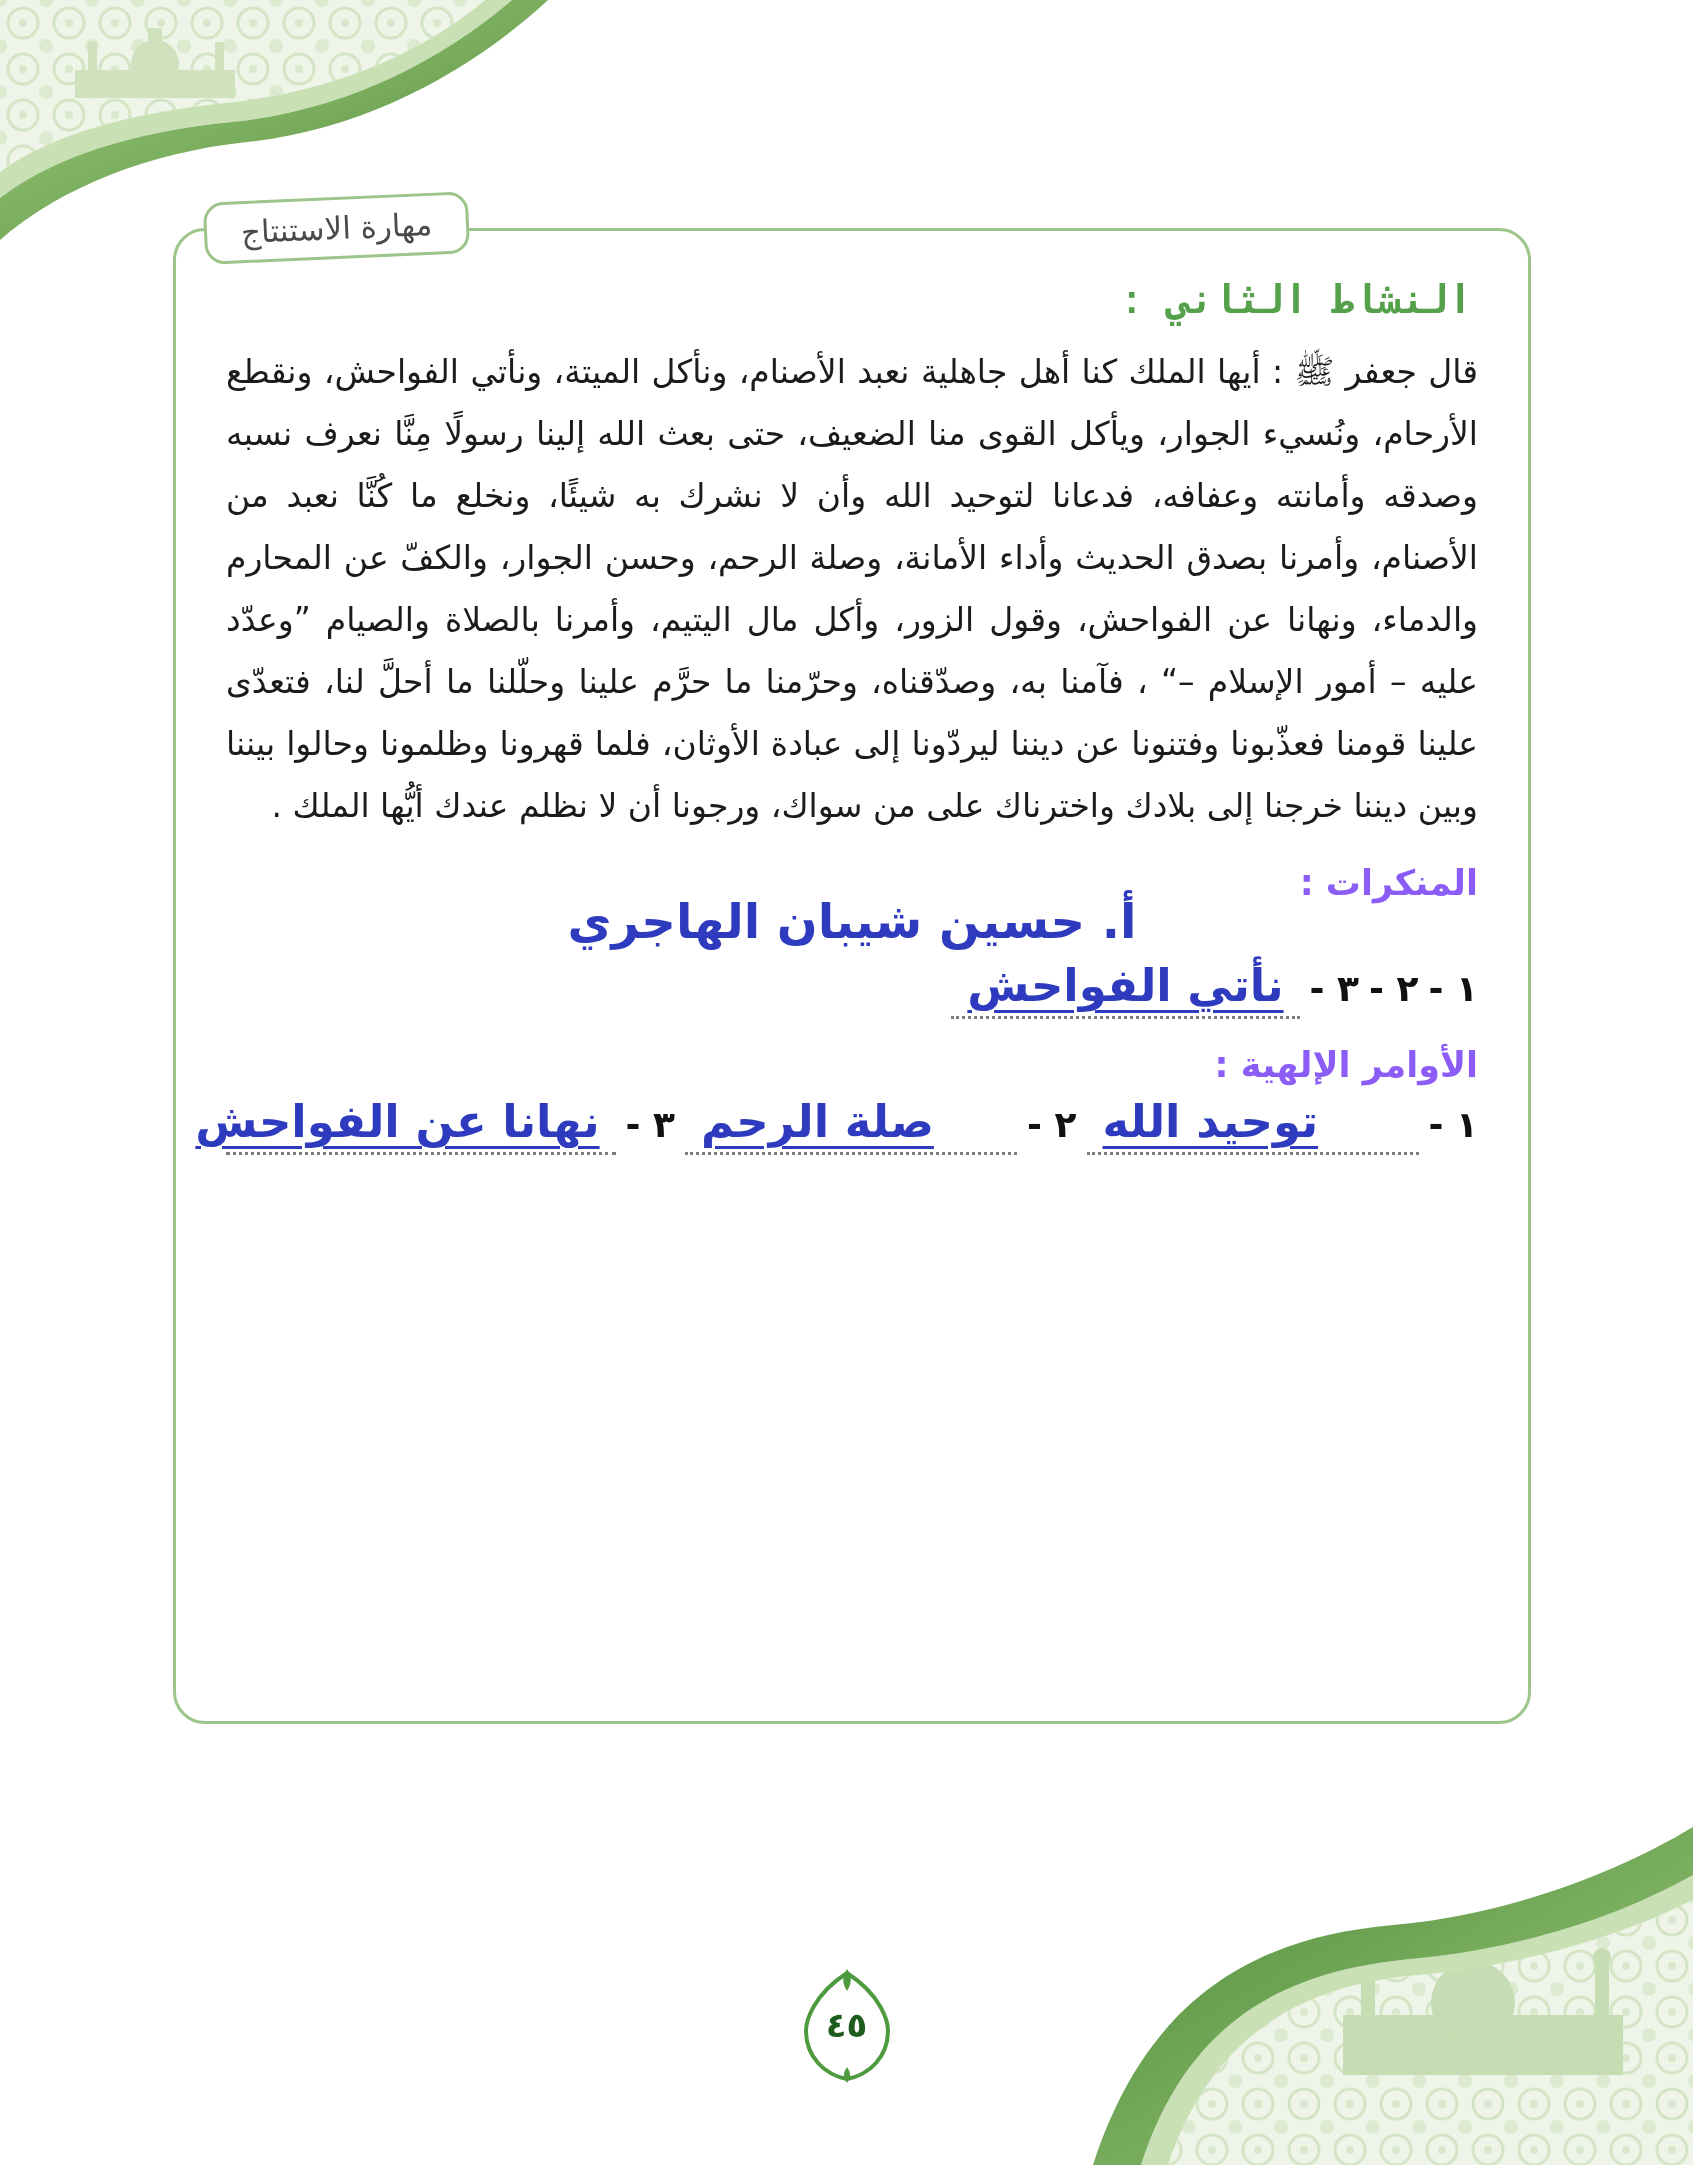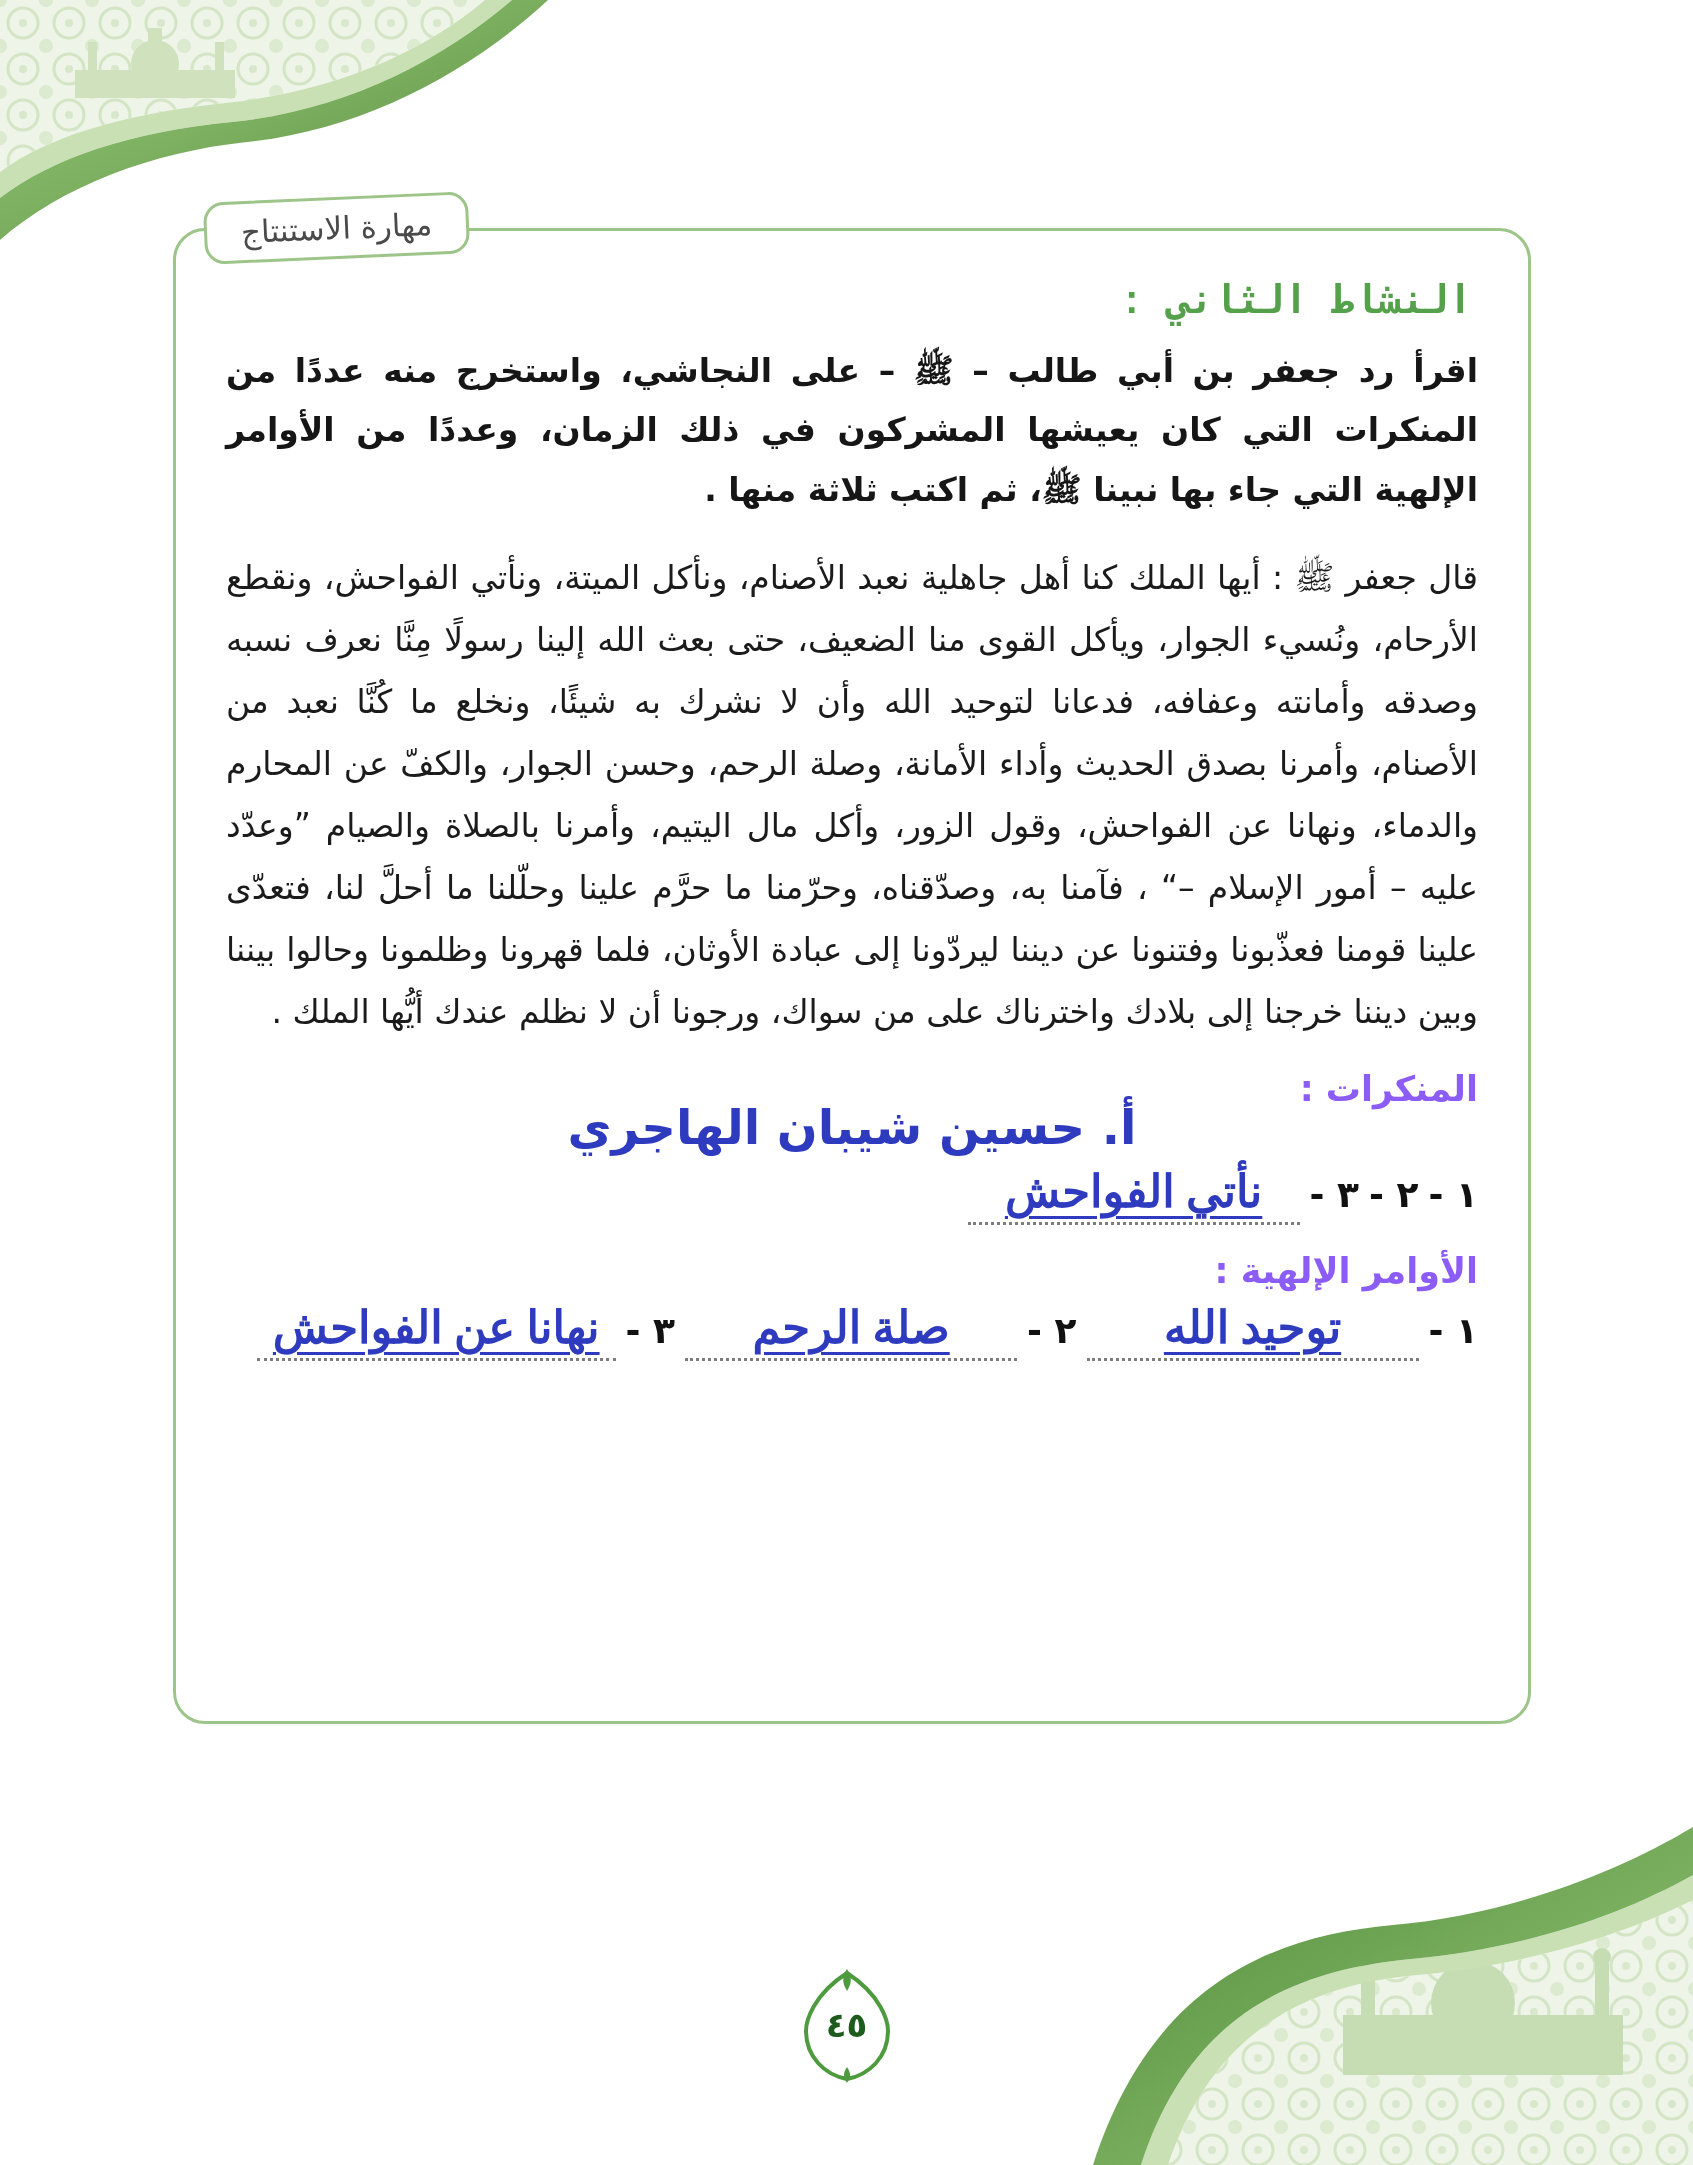--- a/index.html
+++ b/index.html
@@ -44,22 +44,22 @@
     font-size:48px;font-weight:bold;color:#2f3bbf;
     text-align:center;margin:-10px 0 0 0;letter-spacing:1px;
   }
   .blanks-row{
     display:flex;align-items:baseline;gap:10px;
     font-size:36px;font-weight:600;color:#111;
     margin:10px 0 26px 0;
   }
   .blanks-row .num{white-space:nowrap;}
   .blank{
-    border-bottom:3px dotted #7d7d7d;text-align:center;
-    padding:0 16px 4px 16px;min-width:300px;font-family:Liberation Serif, serif;
+    border-bottom:3px dotted #7d7d7d;text-align:left;
+    padding:0 16px 4px 16px;min-width:300px;
   }
   .answer{
     color:#2f3bbf;font-weight:bold;font-size:45px;
     text-decoration:underline;text-decoration-thickness:3px;text-underline-offset:9px;
     white-space:nowrap;
   }
   .page-number-wrap{
     position:absolute;bottom:80px;left:50%;transform:translateX(-50%);
     width:100px;height:118px;
   }
@@ -120,21 +120,20 @@
   <path d="M780,95 C710,130 615,160 505,170 C390,180 300,228 255,360 L228,360 C275,215 372,166 498,154 C608,144 705,112 780,70 Z" fill="#c9e0b4"></path>
   <path d="M780,70 C705,112 608,144 498,154 C372,166 275,215 228,360 L180,360 C235,190 345,132 480,120 C592,110 700,70 780,22 Z" fill="url(#gr2)"></path>
 </svg>
 
 <div class="main-box">
 
   <div class="skill-badge">مهارة الاستنتاج</div>
 
   <h2 class="activity-title">النشاط الثاني :</h2>
 
-  <p class="instruction">اقرأ رد جعفر بن أبي طالب – ﷺ – على النجاشي، واستخرج منه عددًا من المنكرات التي كان يعيشها المشركون في ذلك الزمان، وعددًا من الأوامر الإلهية التي جاء بها نبينا ﷺ، ثم اكتب ثلاثة منها .</p>
 
   <p class="passage">قال جعفر ﷺ : أيها الملك كنا أهل جاهلية نعبد الأصنام، ونأكل الميتة، ونأتي الفواحش، ونقطع الأرحام، ونُسيء الجوار، ويأكل القوى منا الضعيف، حتى بعث الله إلينا رسولًا مِنَّا نعرف نسبه وصدقه وأمانته وعفافه، فدعانا لتوحيد الله وأن لا نشرك به شيئًا، ونخلع ما كُنَّا نعبد من الأصنام، وأمرنا بصدق الحديث وأداء الأمانة، وصلة الرحم، وحسن الجوار، والكفّ عن المحارم والدماء، ونهانا عن الفواحش، وقول الزور، وأكل مال اليتيم، وأمرنا بالصلاة والصيام ”وعدّد عليه – أمور الإسلام –“ ، فآمنا به، وصدّقناه، وحرّمنا ما حرَّم علينا وحلّلنا ما أحلَّ لنا، فتعدّى علينا قومنا فعذّبونا وفتنونا عن ديننا ليردّونا إلى عبادة الأوثان، فلما قهرونا وظلمونا وحالوا بيننا وبين ديننا خرجنا إلى بلادك واخترناك على من سواك، ورجونا أن لا نظلم عندك أيُّها الملك .</p>
 
   <div class="section-label">المنكرات :</div>
 
   <div class="student-name">أ. حسين شيبان الهاجري</div>
 
   <div class="blanks-row row1">
     <span class="num">١ -</span>
     <span class="num">٢ -</span>

